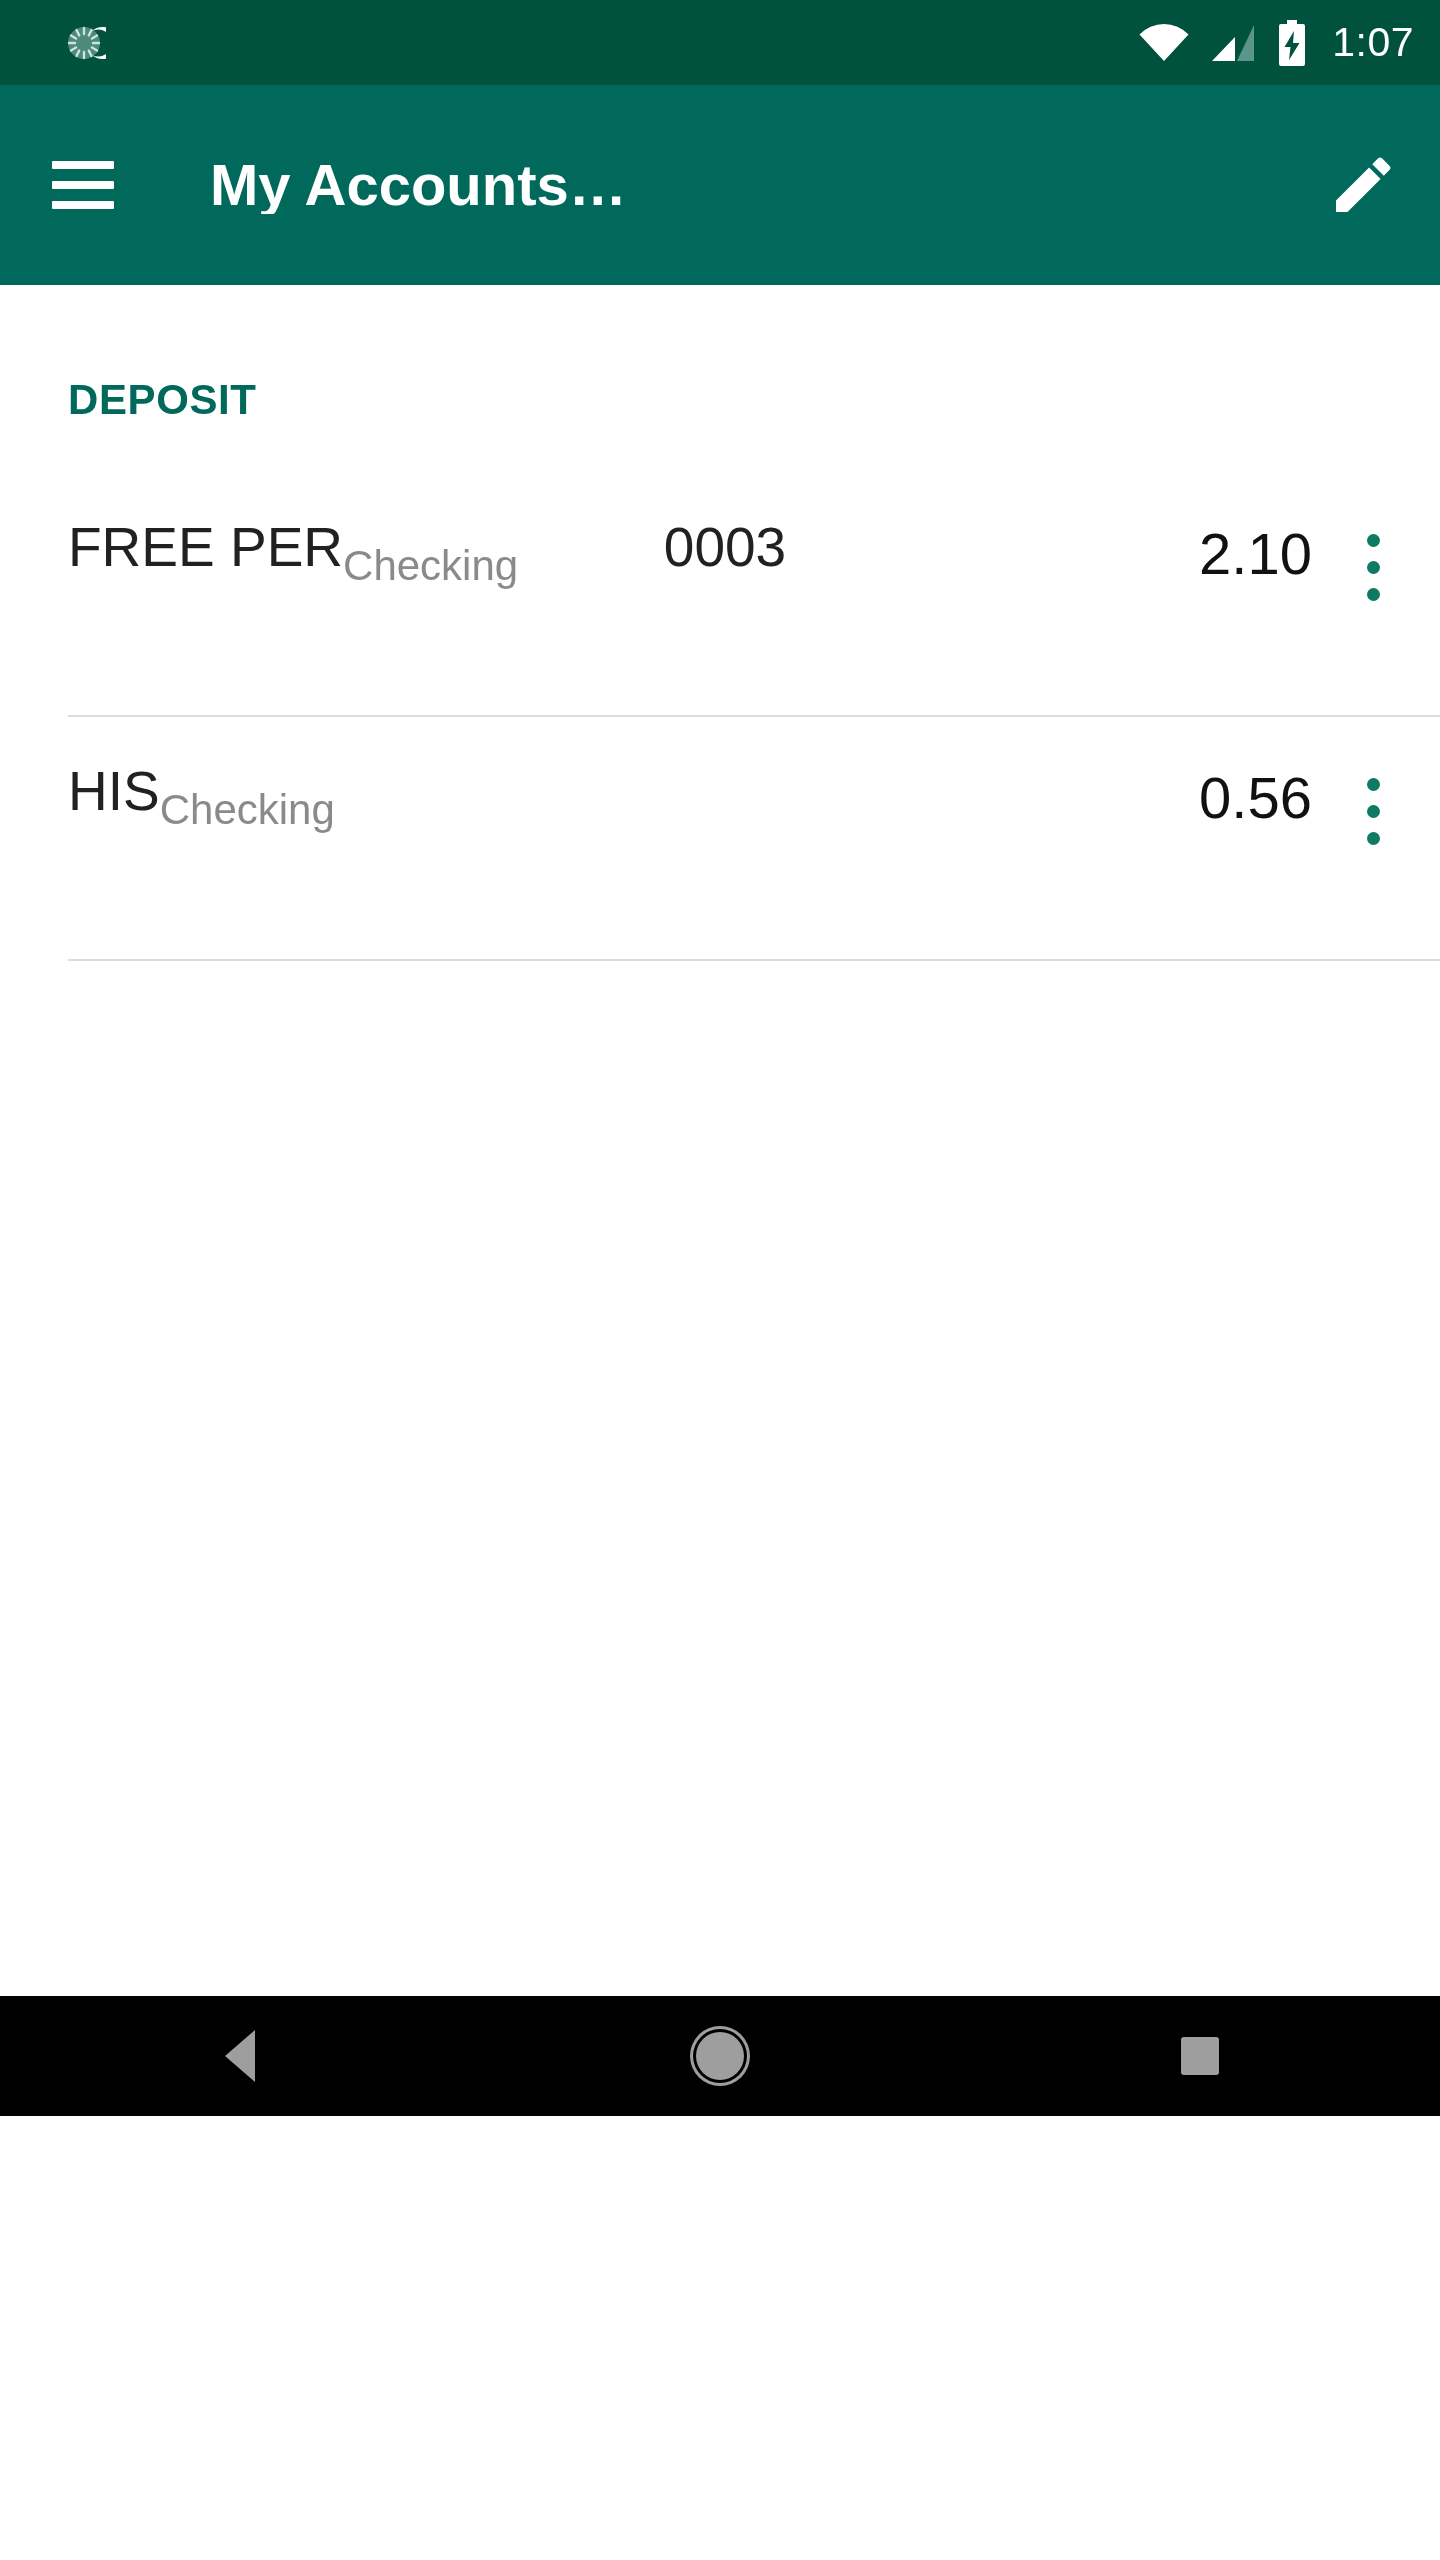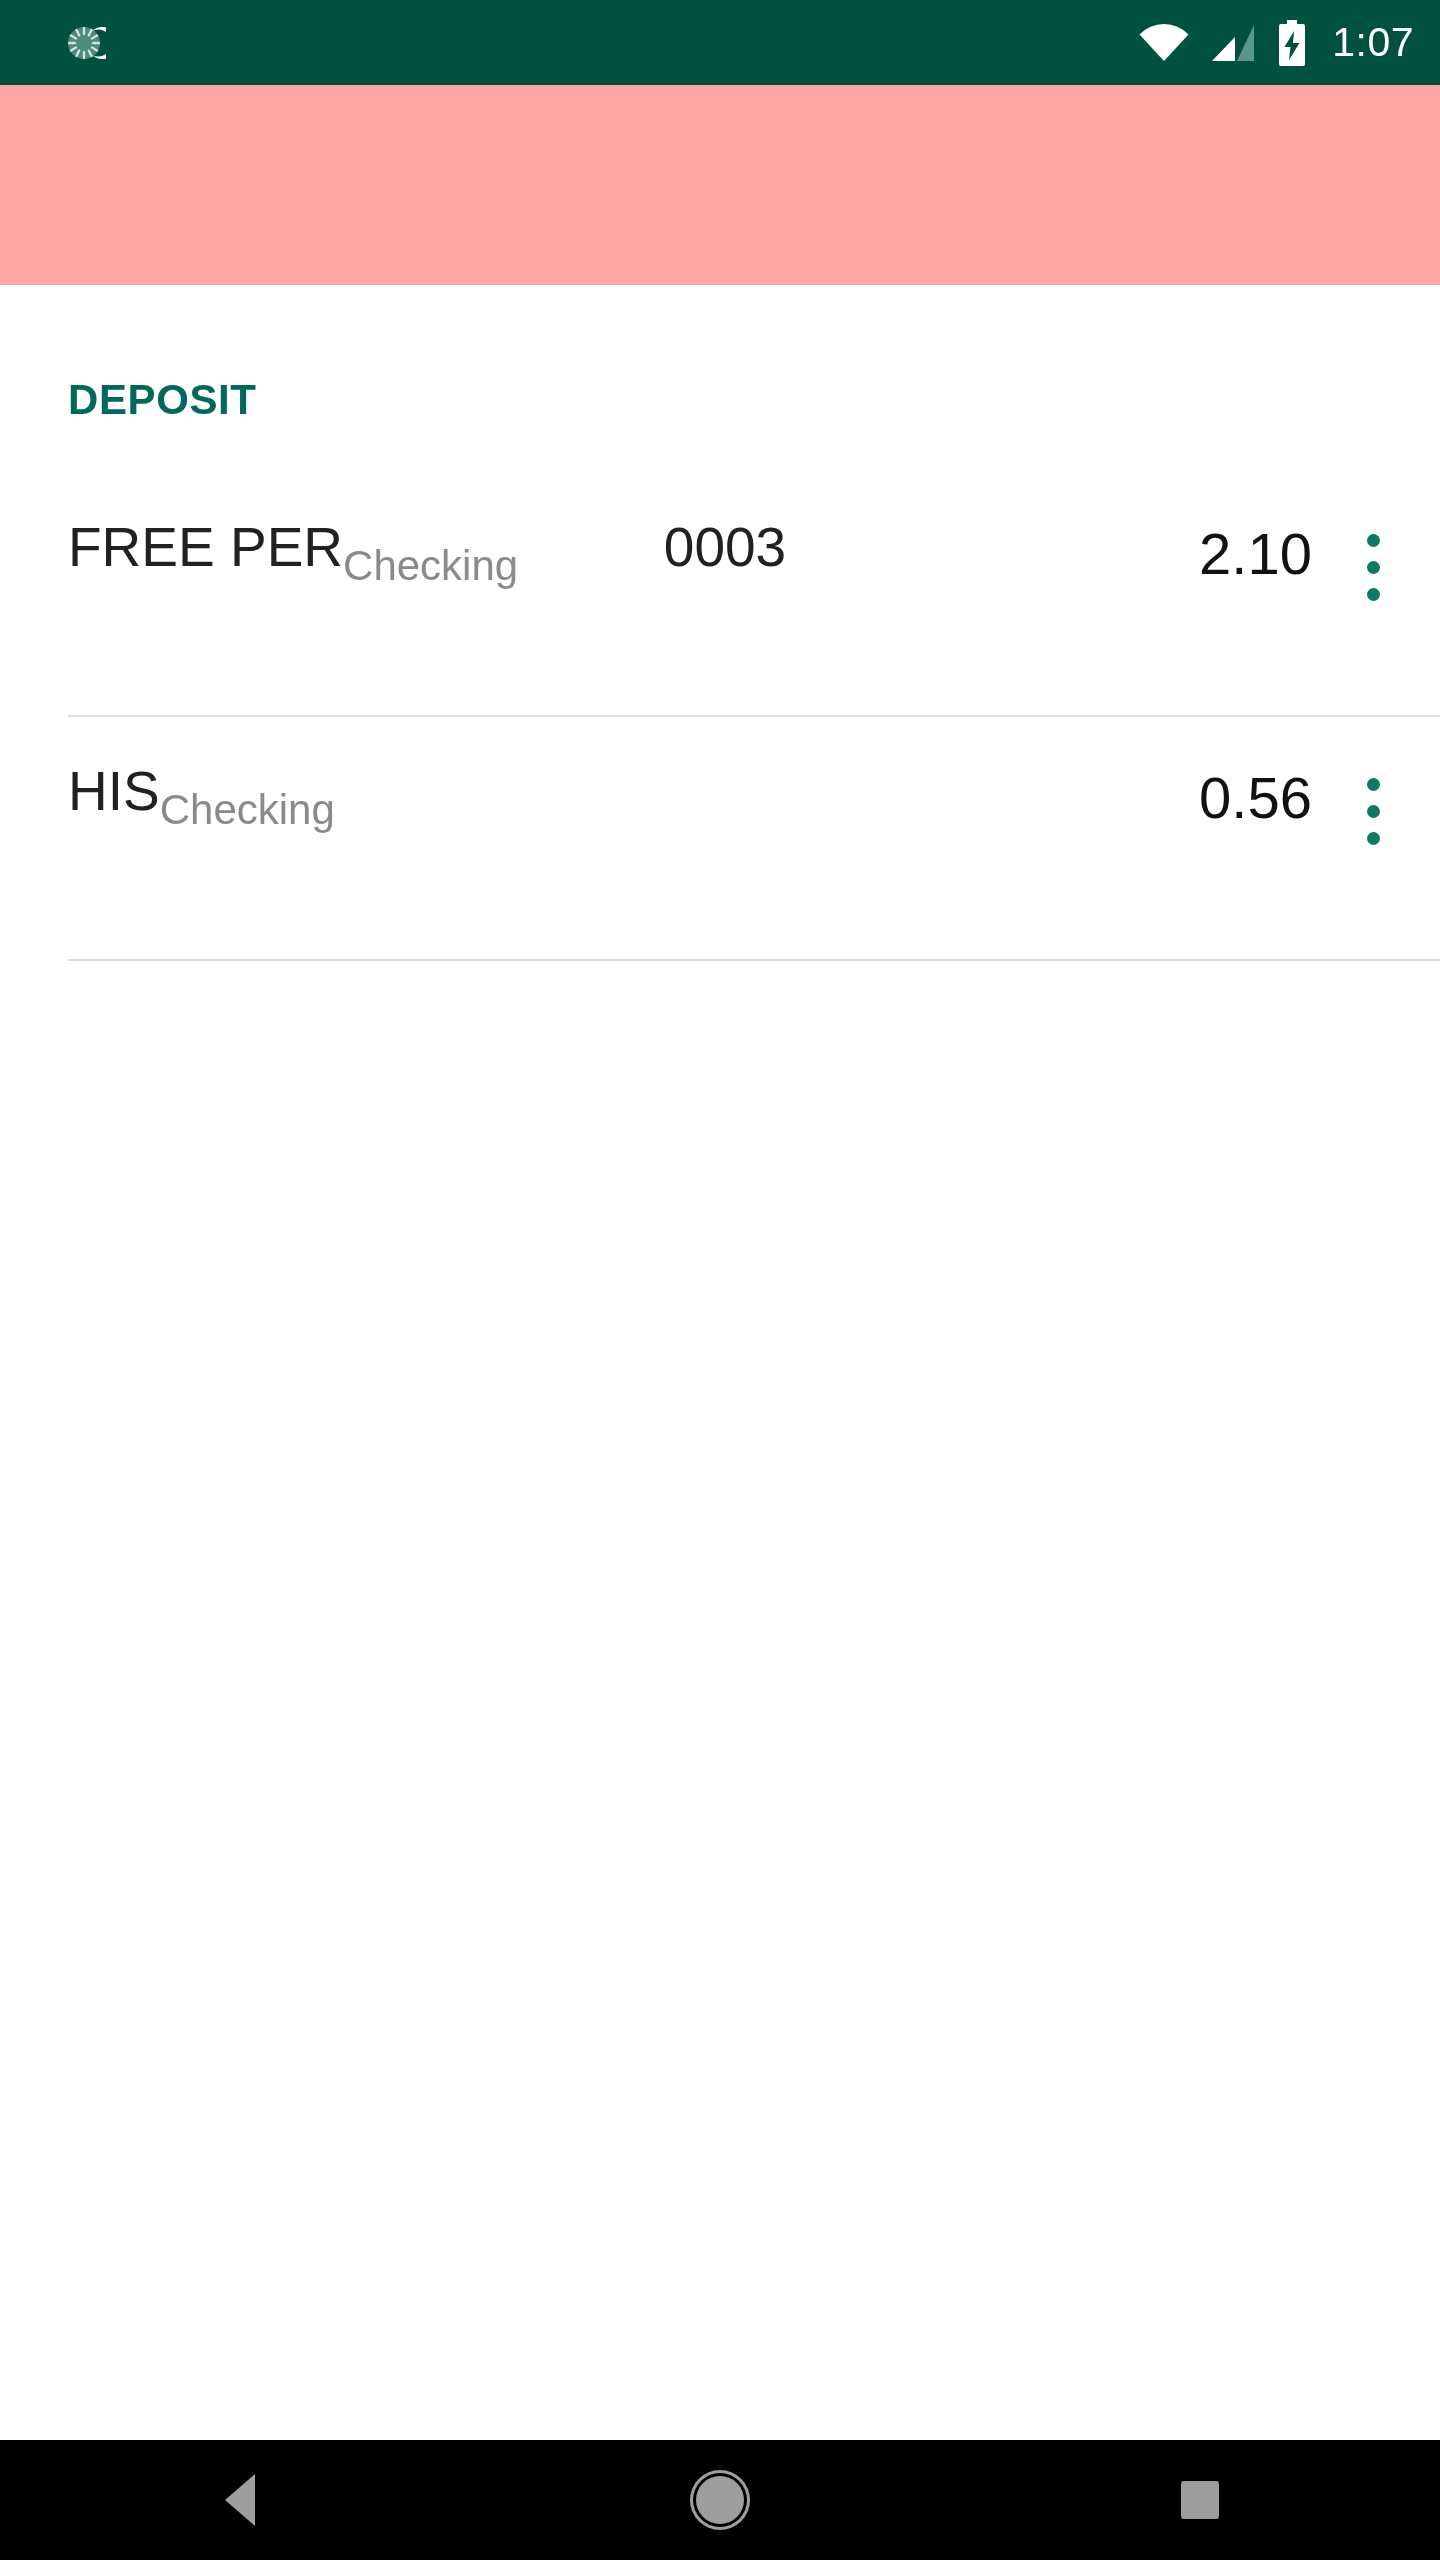--- a/index.html
+++ b/index.html
@@ -2,21 +2,21 @@
 <html><head>
 <meta charset="utf-8">
 <style>
   * { margin:0; padding:0; box-sizing:border-box; }
   html, body {
     width:1440px; height:2560px;
     background:#ffffff;
     font-family:"Liberation Sans", sans-serif;
     overflow:hidden;
   }
-  .screen { position:relative; width:1440px; height:2560px; background:#fca5a5;padding-left:12px; }
+  .screen { position:relative; width:1440px; height:2116px; background:#c2410c;padding-left:12px; }
 
   
   .status-bar {
     position:absolute; top:0; left:0;
     width:1440px; height:85px;
     background:#00513D;
     display:flex; align-items:center;
     padding:0 26px 0 62px;
   }
   .status-left { display:flex; align-items:center; gap:14px; flex:0 0 auto; }
@@ -212,20 +212,34 @@
       <span class="battery-icon">
         <svg viewBox="0 0 32 46" width="32" height="46" aria-hidden="true">
           <path d="M11 0 h10 v4 h6 a2 2 0 0 1 2 2 v38 a2 2 0 0 1 -2 2 h-22 a2 2 0 0 1 -2 -2 v-38 a2 2 0 0 1 2 -2 h6 z" fill="#ffffff"></path>
           <path d="M18 11 L8.5 27 h6 L13 40 L23.5 23 h-6.5 z" fill="#00513D"></path>
         </svg>
       </span>
       <span class="status-time">1:07</span>
     </div>
   </div>
 
+  <div class="app-bar">
+    <div class="hamburger">
+      <span></span>
+      <span></span>
+      <span></span>
+    </div>
+    <div class="app-title">My Accounts…</div>
+    <span class="edit-icon">
+      <svg viewBox="0 0 70 70" width="70" height="70" aria-hidden="true">
+        <path d="M8 50.5 L8 62 L19.5 62 L52.6 28.9 L41.1 17.4 Z" fill="#ffffff"></path>
+        <path d="M61.4 20.1 a3.1 3.1 0 0 0 0 -4.4 l-7.1 -7.1 a3.1 3.1 0 0 0 -4.4 0 l-5.6 5.6 L55.8 25.7 Z" fill="#ffffff"></path>
+      </svg>
+    </span>
+  </div>
 
   <div class="content">
     <div class="section-header">DEPOSIT</div>
 
     <div class="account-list">
 
       <div class="account-row">
         <div class="acct-main">
           <div class="acct-names">
             <div class="acct-title">FREE PER</div>

